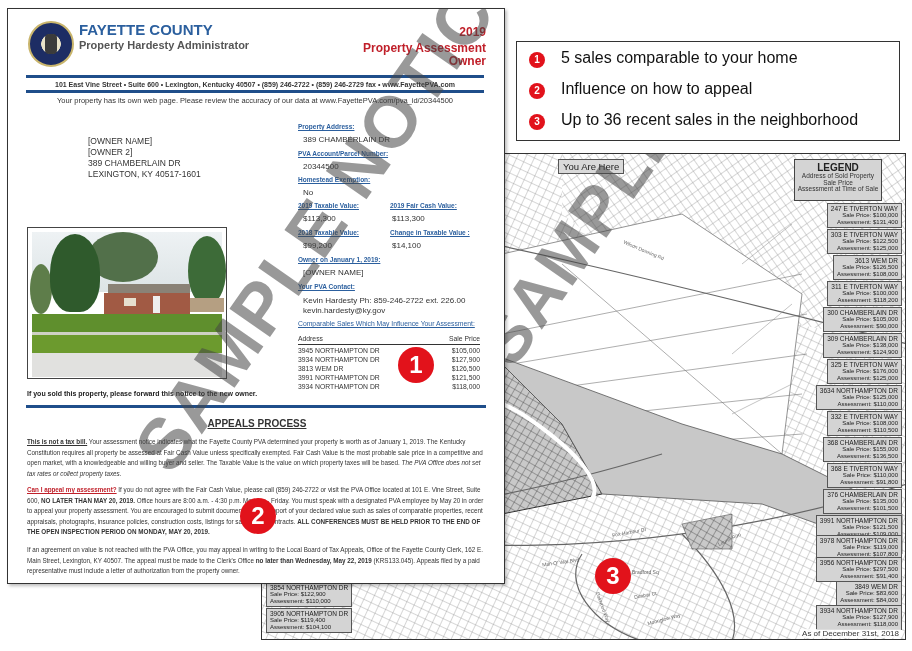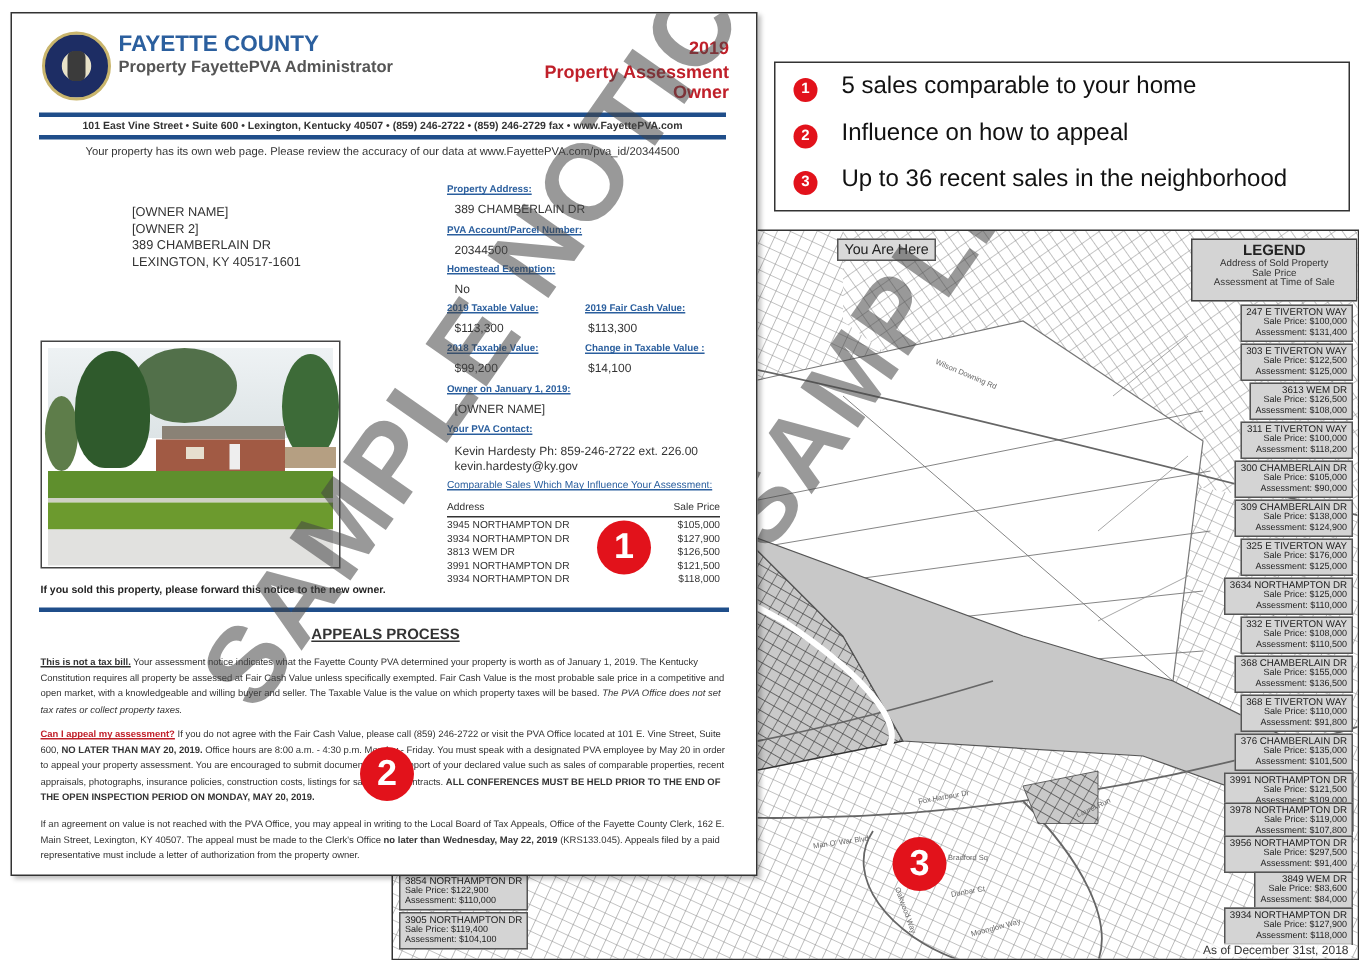--- a/index.html
+++ b/index.html
@@ -15,21 +15,21 @@
   .you-are-here {
     position: absolute; left: 296px; top: 5px; padding: 1px 4px;
     background: #d9d9d9; border: 1px solid #555; font-size: 9.5px; color: #222;
   }
   .street-label { position: absolute; font-size: 5px; color: #666; white-space: nowrap; }
   .map-asof {
     position: absolute; right: 4px; bottom: 1px; font-size: 8px; color: #333;
     background: rgba(255,255,255,0.8); padding: 0 2px;
   }
   .legend-box {
-    position: absolute; left: 532px; top: 5px; width: 111px; height: 42px;
+    position: absolute; left: 532px; top: 5px; width: 88px; height: 42px;
     background: #d4d4d4; border: 1px solid #444; text-align: center; line-height: 1;
   }
   .legend-title { font-size: 10px; font-weight: bold; color: #222; margin-top: 3px; }
   .legend-line { font-size: 6.5px; color: #333; }
   .sale-box {
     position: absolute; background: #d4d4d4; border: 1px solid #555;
     font-size: 6px; line-height: 7px; padding: 1px 3px; text-align: right; color: #222;
     white-space: nowrap;
   }
   .sale-box.left { text-align: left; }
@@ -305,21 +305,21 @@
   <div class="map-asof">As of December 31st, 2018</div>
 
   <div class="watermark" style="left:200px;top:180px;transform:rotate(-55deg);transform-origin:left top;font-size:68px;">SAMPLE NOTICE</div>
 </div>
 
 <div id="notice">
   <div class="seal">
       <div class="seal-inner"></div>
     </div>
   <div class="county">FAYETTE COUNTY</div>
-  <div class="pva-title">Property FayettePVA Administrator</div>
+  <div class="pva-title">Property Hardesty Administrator</div>
   <div class="notice-year">2019</div>
   <div class="notice-t1">Property Assessment</div>
   <div class="notice-t2">Owner</div>
 
   <div class="rule" style="top:66px;"></div>
   <div class="contact-line">101 East Vine Street • Suite 600 • Lexington, Kentucky 40507 • (859) 246-2722 • (859) 246-2729 fax • www.FayettePVA.com</div>
   <div class="rule" style="top:81px;"></div>
   <div class="webpage-line">Your property has its own web page.  Please review the accuracy of our data at www.FayettePVA.com/pva_id/20344500</div>
 
   <div class="owner-block">

